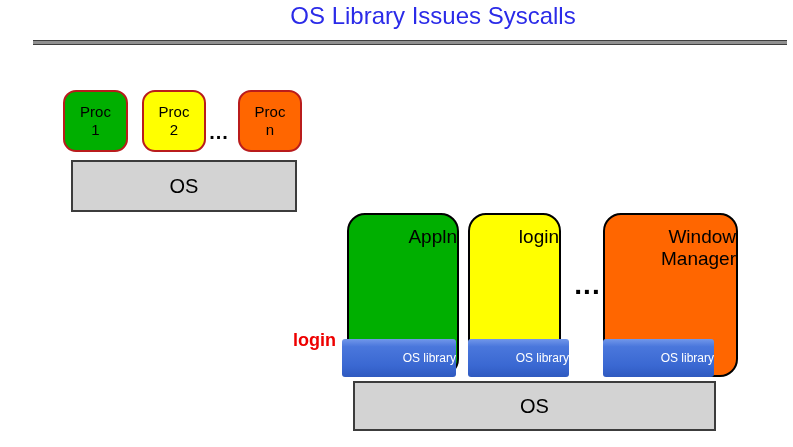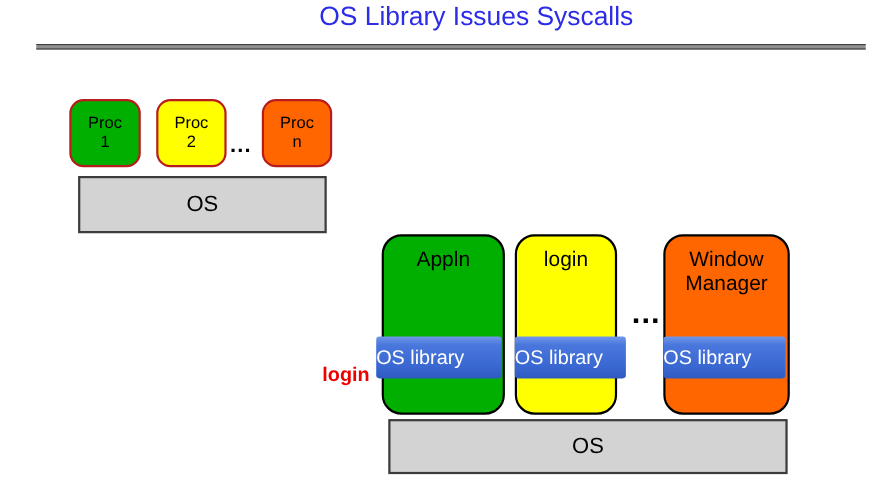--- a/index.html
+++ b/index.html
@@ -61,42 +61,42 @@
   .os-top { left: 71px; top: 160px; width: 226px; height: 52px; }
   .os-bottom { left: 353px; top: 381px; width: 363px; height: 50px; }
 
   
   .app {
     position: absolute;
     top: 213px; height: 164px;
     box-sizing: border-box;
     border: 2px solid #000;
     border-radius: 18px;
-    text-align: center;
+    text-align: right;
     padding-top: 11px;
     font-size: 19px; line-height: 22px; color: #000;
   }
   .app-appln { left: 347px; width: 112px; }
   .app-login { left: 468px; width: 93px; }
-  .app-wm    { left: 603px; width: 115px; }
+  .app-wm    { left: 603px; width: 135px; }
   .big-dots {
     position: absolute;
     left: 570px; top: 269px; width: 35px;
     text-align: center;
     font-size: 28px; font-weight: 900; color: #000;
     letter-spacing: 1px;
   }
   .lib-band {
     position: absolute;
-    top: 306px; height: 38px;
+    top: 339px; height: 38px;
     border-radius: 3px;
     background: linear-gradient(180deg, #7197ea 0%, #4a77dc 20%, #3a68d2 70%, #2f5ac0 100%);
     color: #ffffff;
-    display: flex; align-items: center; justify-content: flex-start;
-    font-size: 18px;
+    display: flex; align-items: center; justify-content: flex-end;
+    font-size: 12px;
   }
   .band-1 { left: 342px; width: 114px; }
   .band-2 { left: 468px; width: 101px; }
   .band-3 { left: 603px; width: 111px; }
   .libc {
     position: absolute;
     left: 293px; top: 330px; width: 43px;
     text-align: center;
     font-size: 18px; font-weight: bold;
     color: #EE0000;

